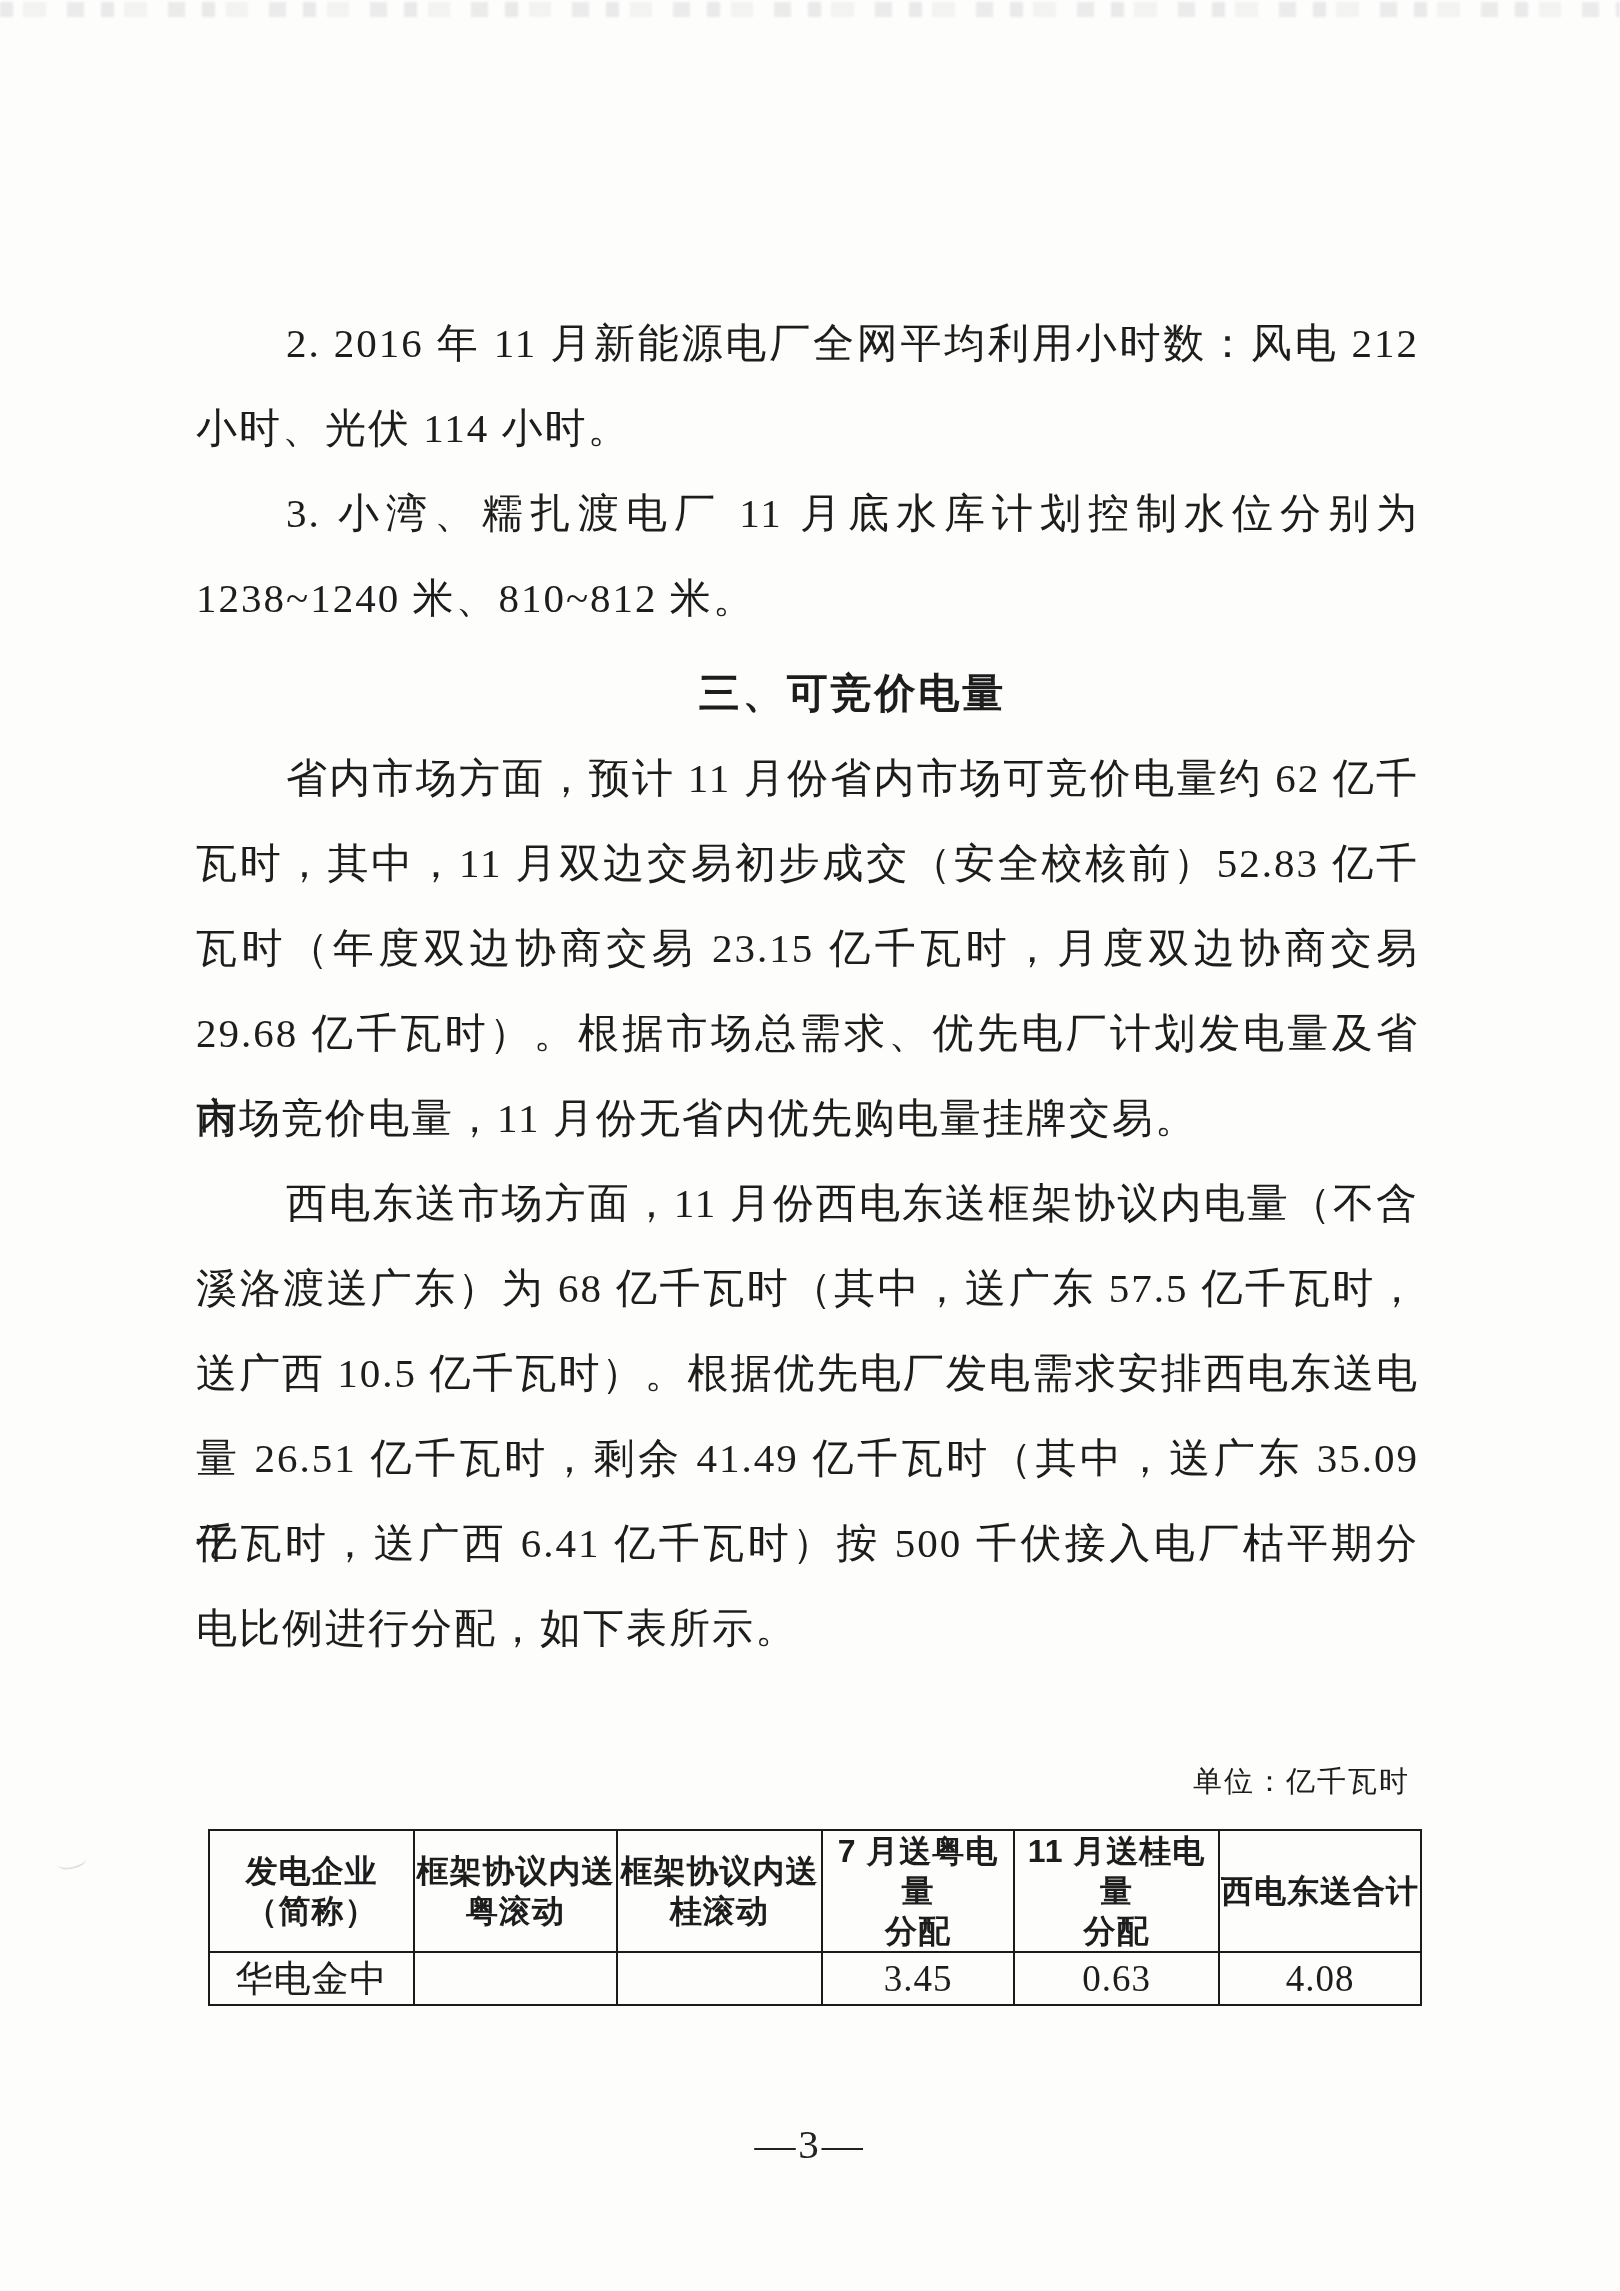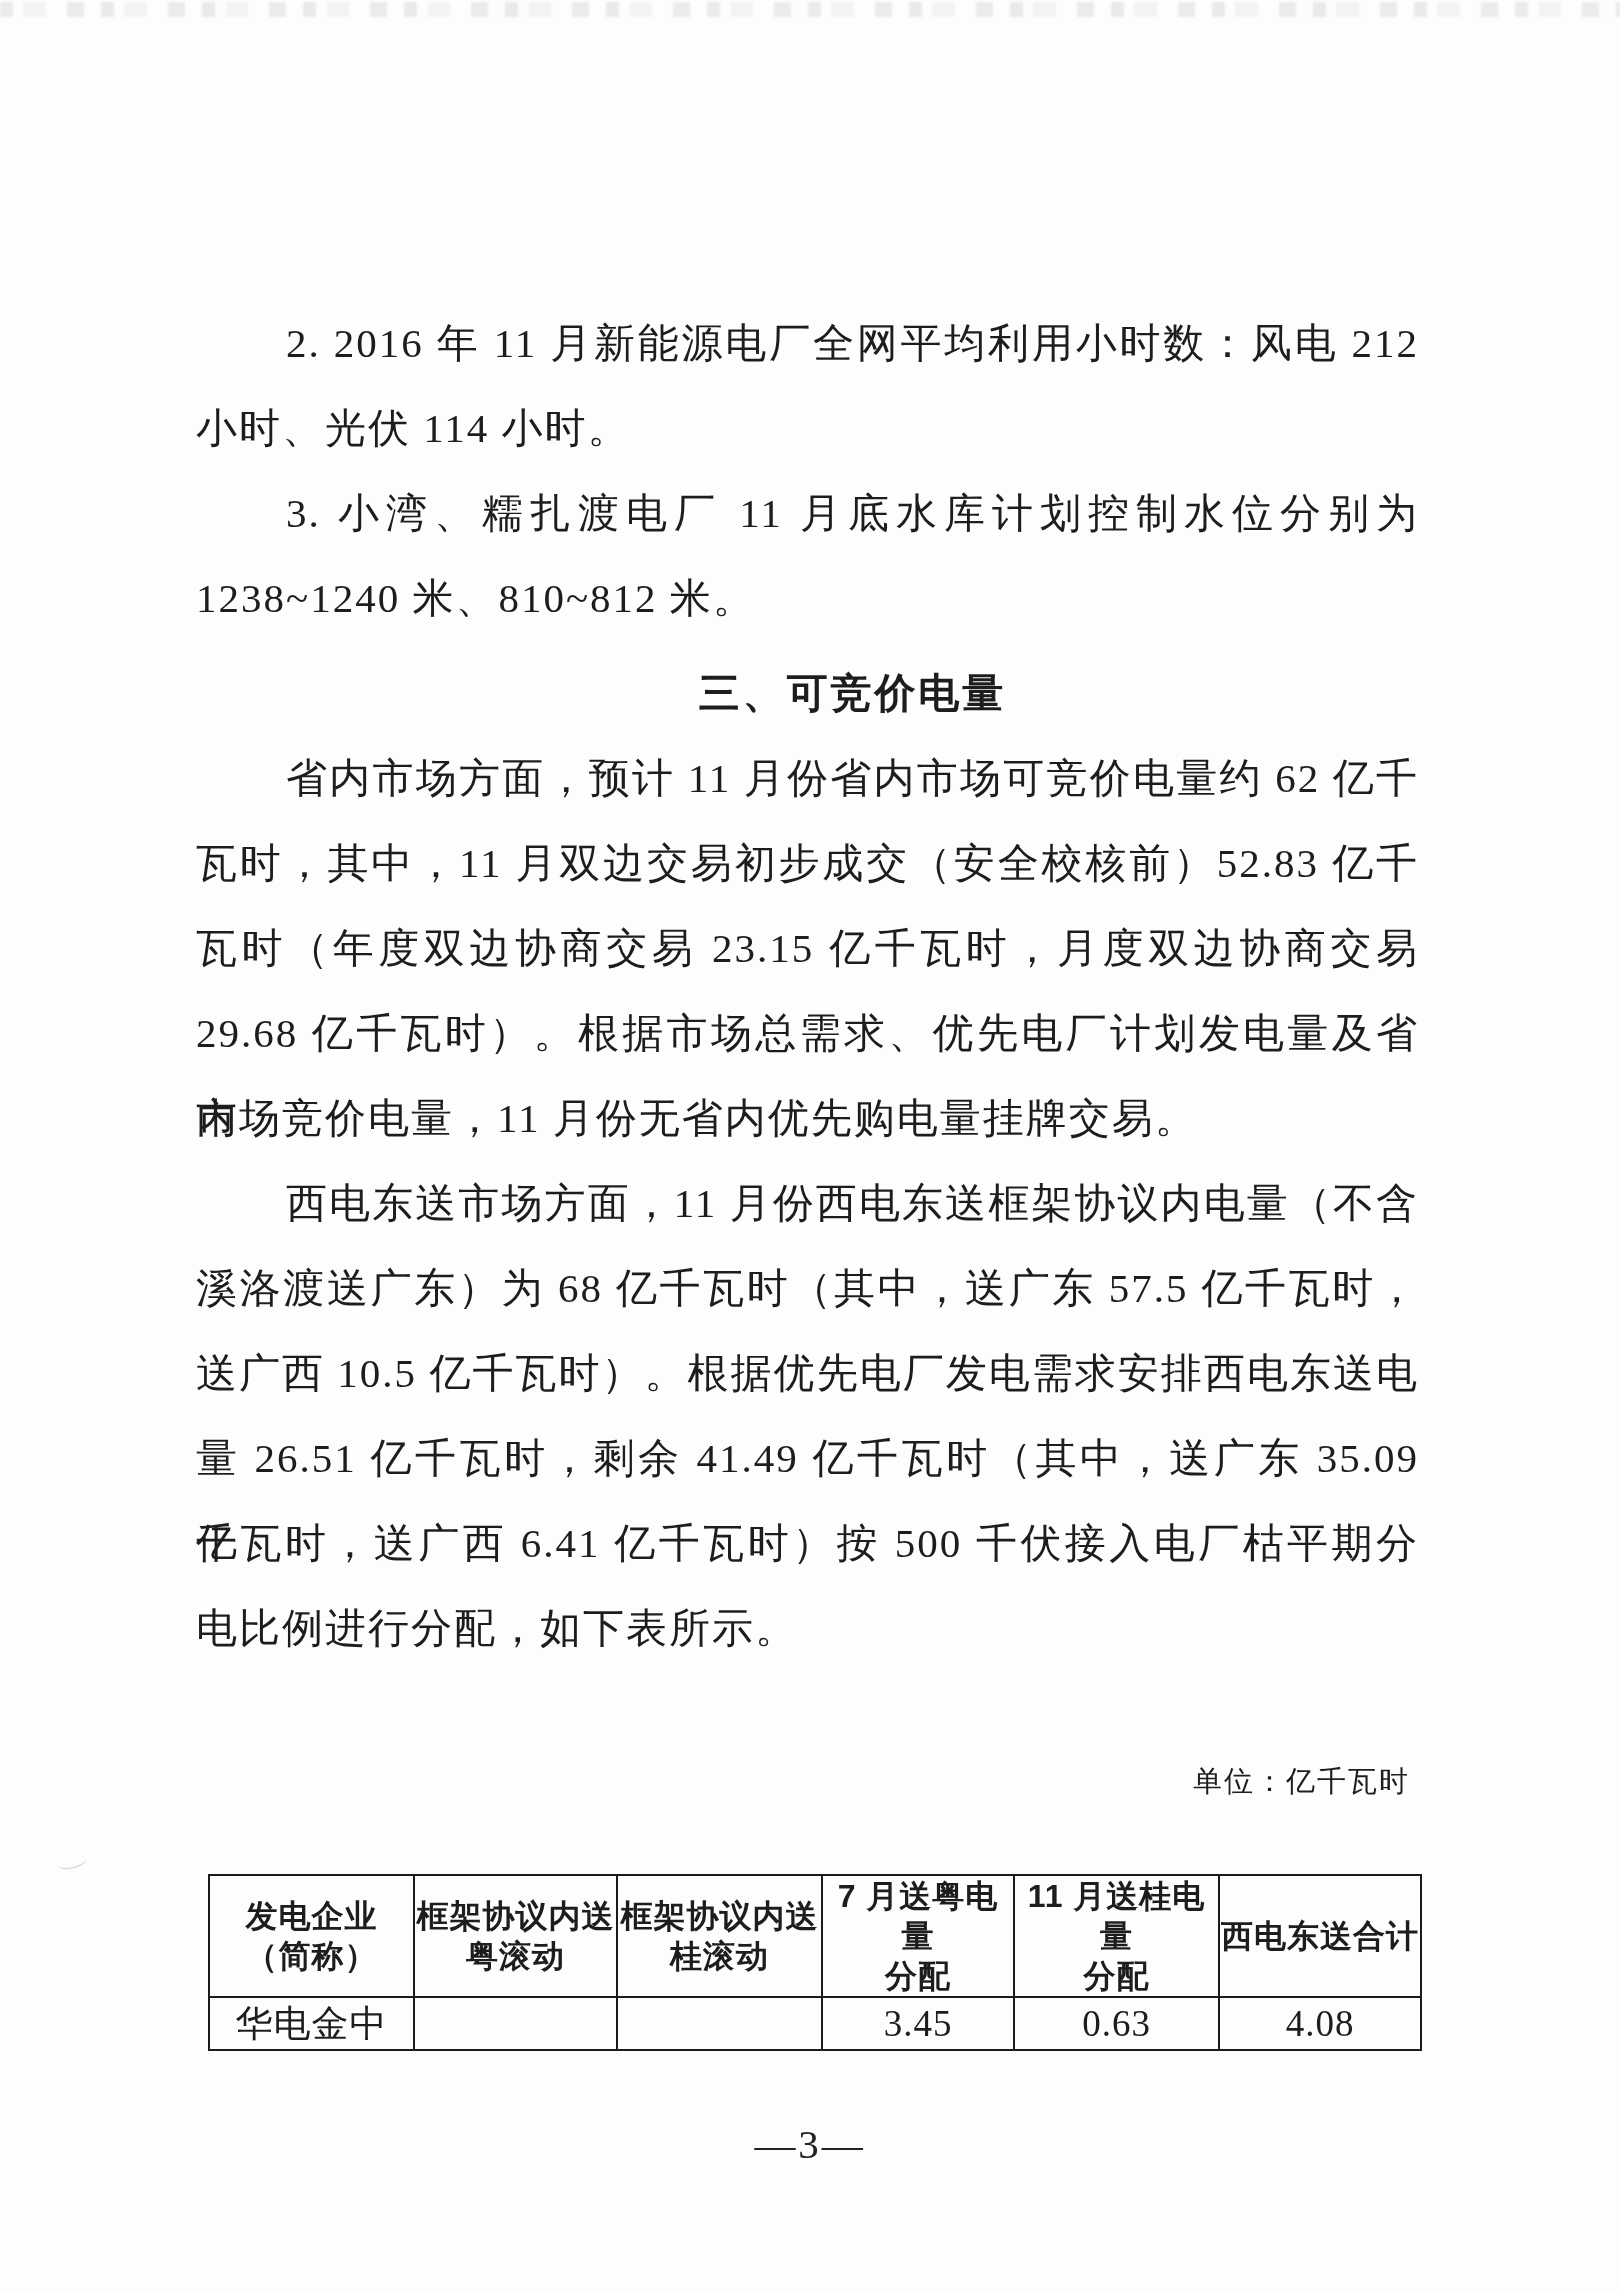--- a/index.html
+++ b/index.html
@@ -70,21 +70,20 @@
     line-height: 49px;
   }
   table.alloc {
     position: absolute;
     top: 1829px;
     left: 208px;
     width: 1211px;
     border-collapse: collapse;
     table-layout: fixed;
     border: 2.9px solid #1b1b1b;
-    margin-top: 45px;
   }
   table.alloc th, table.alloc td {
     border: 2px solid #1b1b1b;
     padding: 0;
     text-align: center;
     vertical-align: middle;
     overflow: hidden;
   }
   table.alloc thead th {
     height: 84px;

